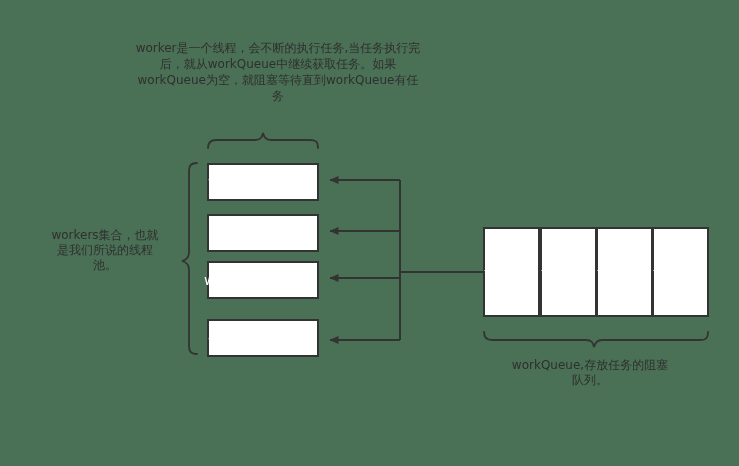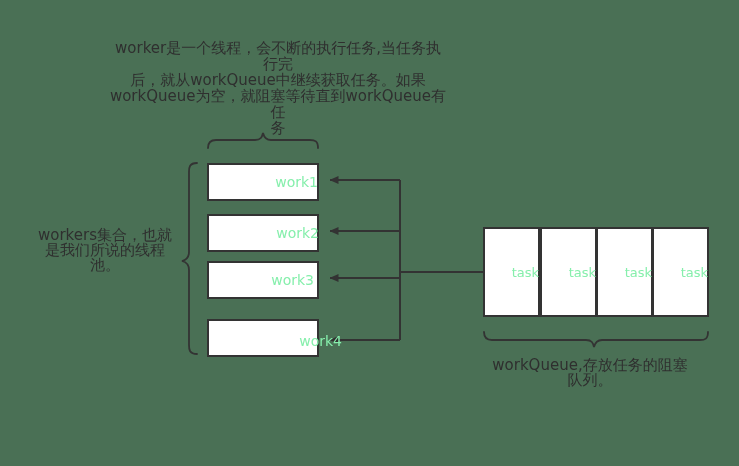--- a/index.html
+++ b/index.html
@@ -21,21 +21,21 @@
   #diagram-svg {
     position: absolute;
     left: 0;
     top: 0;
     width: 739px;
     height: 466px;
   }
   .anno {
     position: absolute;
     color: #2f2f2f;
-    font-size: 15px;
+    font-size: 12px;
     line-height: 16px;
     text-align: center;
     font-family: "DejaVu Sans", "Liberation Sans", sans-serif;
     white-space: pre-line;
   }
   #note-worker {
     left: 108px;
     top: 40px;
     width: 340px;
   }
@@ -46,24 +46,24 @@
     line-height: 15px;
   }
   #note-queue {
     left: 490px;
     top: 358px;
     width: 200px;
     line-height: 15px;
   }
   .node-label {
     position: absolute;
-    color: #86efac;
+    color: #ffffff;
     font-size: 14px;
     font-family: "DejaVu Sans", "Liberation Sans", sans-serif;
-    text-align: right;
+    text-align: left;
     pointer-events: none;
   }
 </style>
 </head>
 <body>
 
 <div id="canvas">
 
   <svg id="diagram-svg" viewBox="0 0 739 466">
     <defs>

